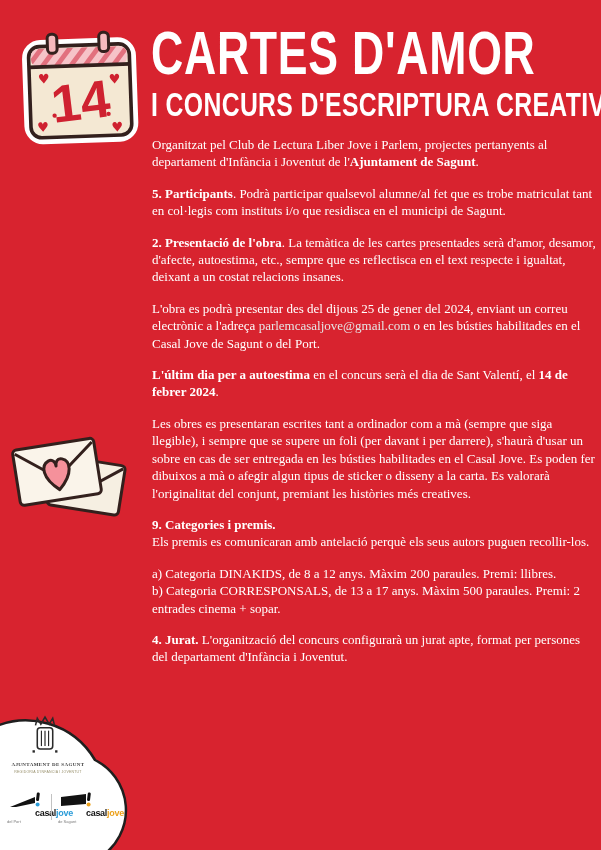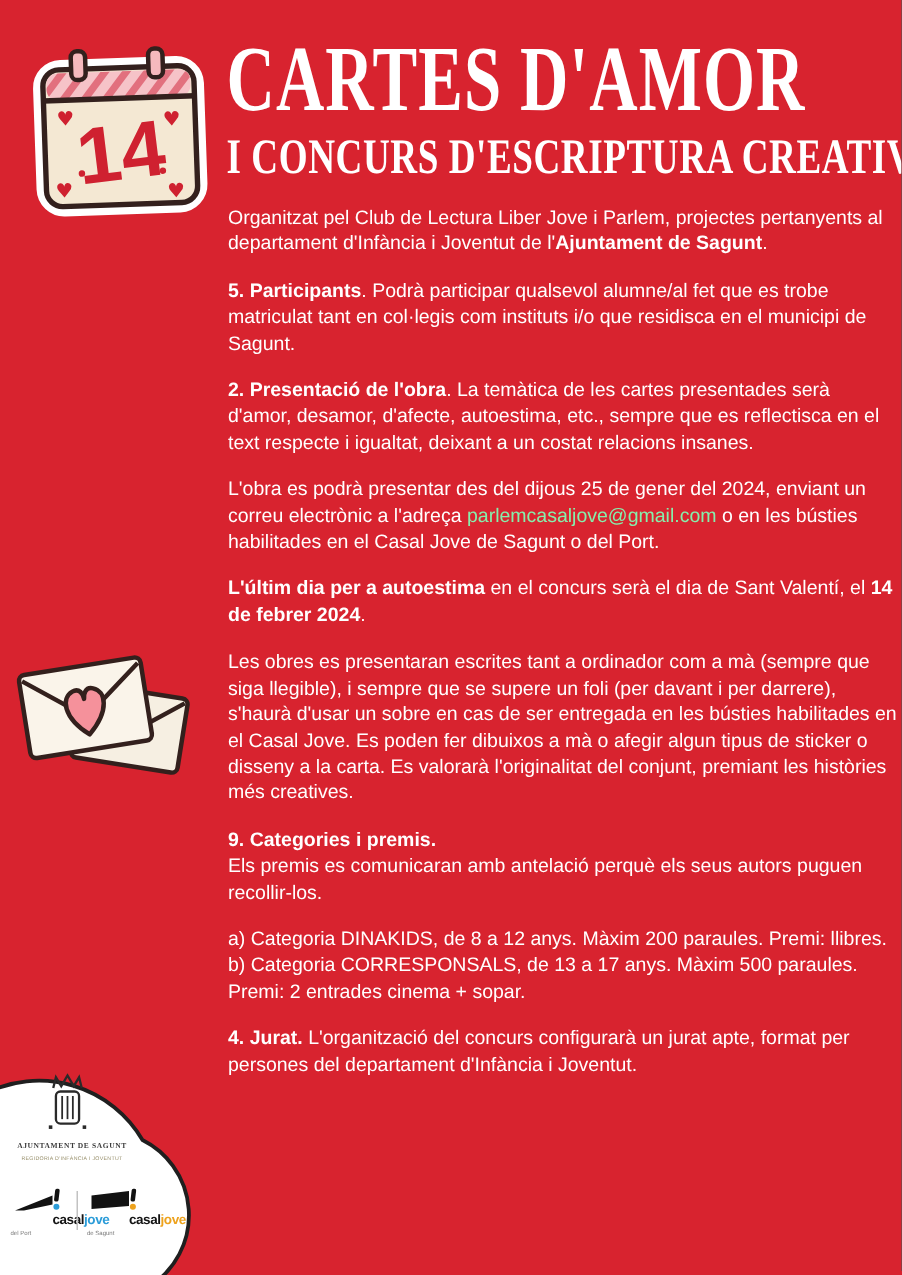--- a/index.html
+++ b/index.html
@@ -4,37 +4,37 @@
 <style>
   html,body{margin:0;padding:0;background:#555;}
   .poster{
     position:relative;width:601px;height:850px;overflow:hidden;
     background:#d8232f;
     font-family:"Liberation Sans",sans-serif;
     -webkit-font-smoothing:antialiased;
   }
   
   .calendar-wrap{position:absolute;left:20px;top:26px;width:120px;height:120px;transform:rotate(-2deg);}
-  .titleblock{position:absolute;left:151px;top:22px;width:450px;color:#fff;font-family:Liberation Serif, serif;}
+  .titleblock{position:absolute;left:151px;top:22px;width:450px;color:#fff;}
   .title{
     display:inline-block;font-size:62px;font-weight:800;line-height:1.0;
     letter-spacing:1px;transform:scaleX(0.72);transform-origin:left top;white-space:nowrap;
   }
   .subtitle{
     display:inline-block;font-size:33px;font-weight:800;line-height:1.05;margin-top:4px;
     letter-spacing:0.5px;transform:scaleX(0.75);transform-origin:left top;white-space:nowrap;
   }
   
   .bodytext{
     position:absolute;left:152px;top:136px;width:446px;color:#fff;
-    font-size:13px;line-height:17.4px;
+    font-size:13px;line-height:17.4px;font-family:Liberation Serif, serif;
   }
   .para{margin:0 0 14px 0;}
   .b{font-weight:700;}
-  .link{color:#86efac;cursor:pointer;}
+  .link{color:#e5e5e5;cursor:pointer;}
   
   .envelope-wrap{position:absolute;left:8px;top:428px;width:130px;height:112px;}
   
   .cloud-wrap{position:absolute;left:-4px;bottom:-4px;width:152px;height:172px;}
   .cloud-content{position:absolute;left:0;top:690px;width:118px;height:160px;}
   .crest{position:absolute;left:26px;top:24px;width:38px;height:44px;}
   .aj-name{
     position:absolute;left:0px;top:72px;width:96px;text-align:center;
     font-family:"Liberation Serif",serif;font-size:5px;font-weight:700;
     letter-spacing:0.4px;color:#3c3c3c;

